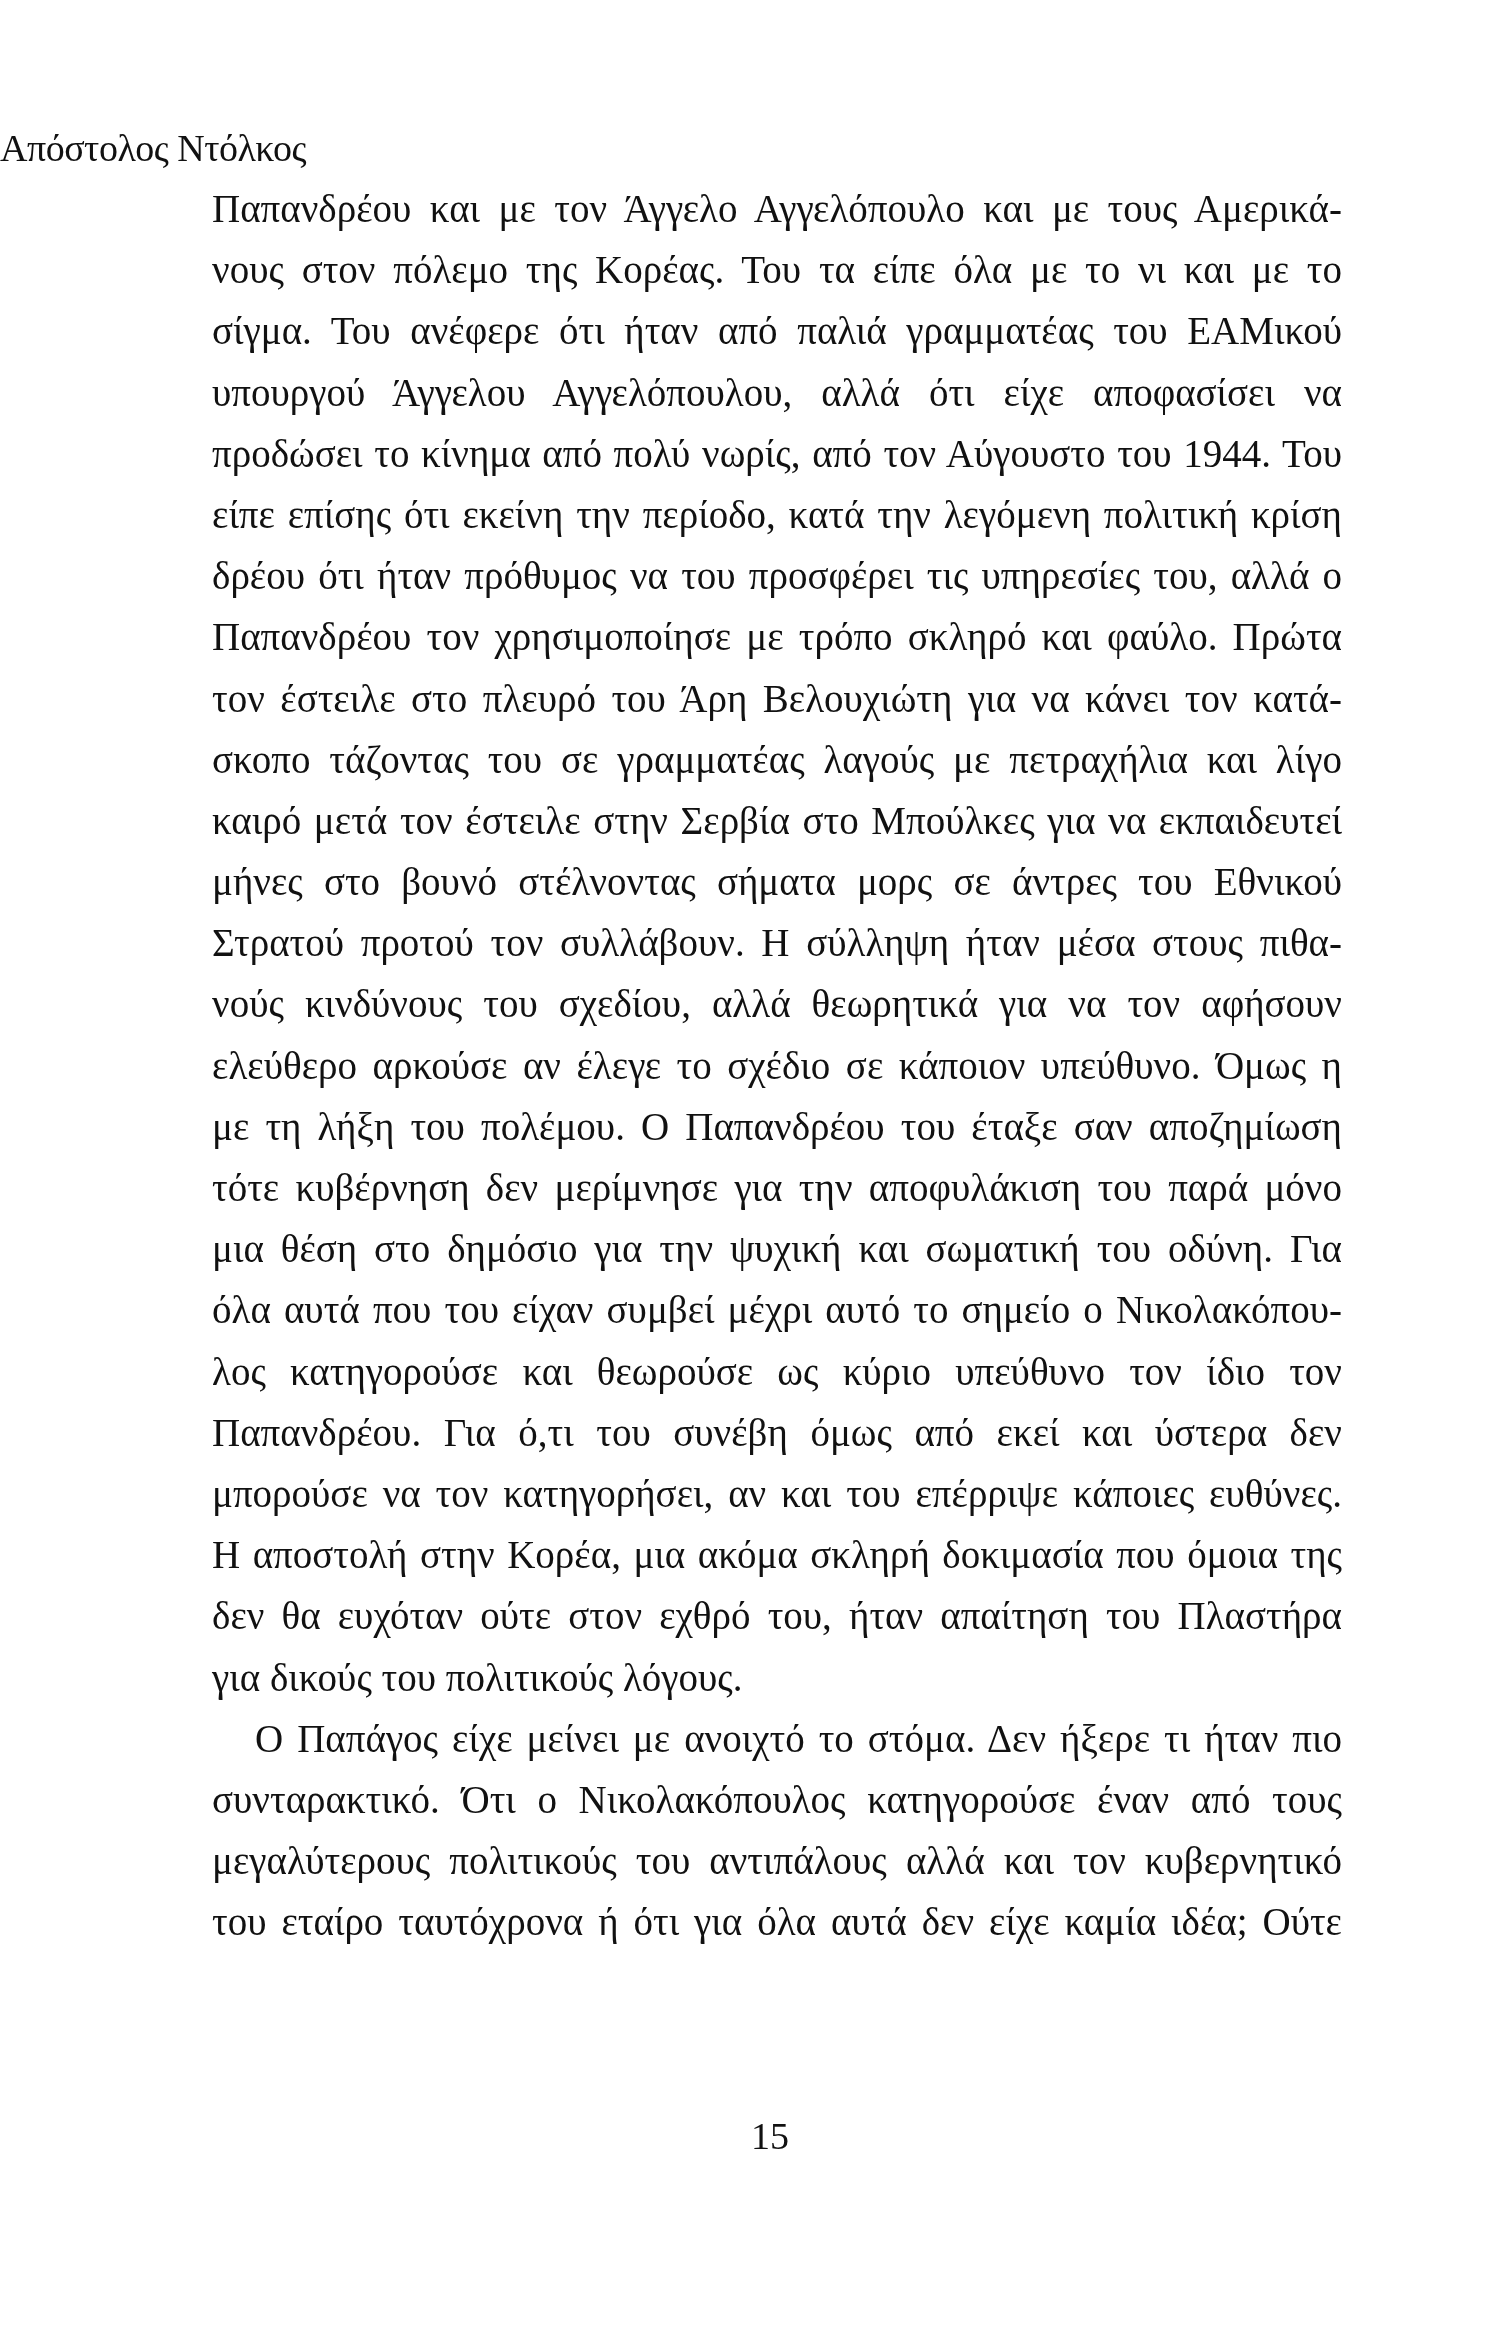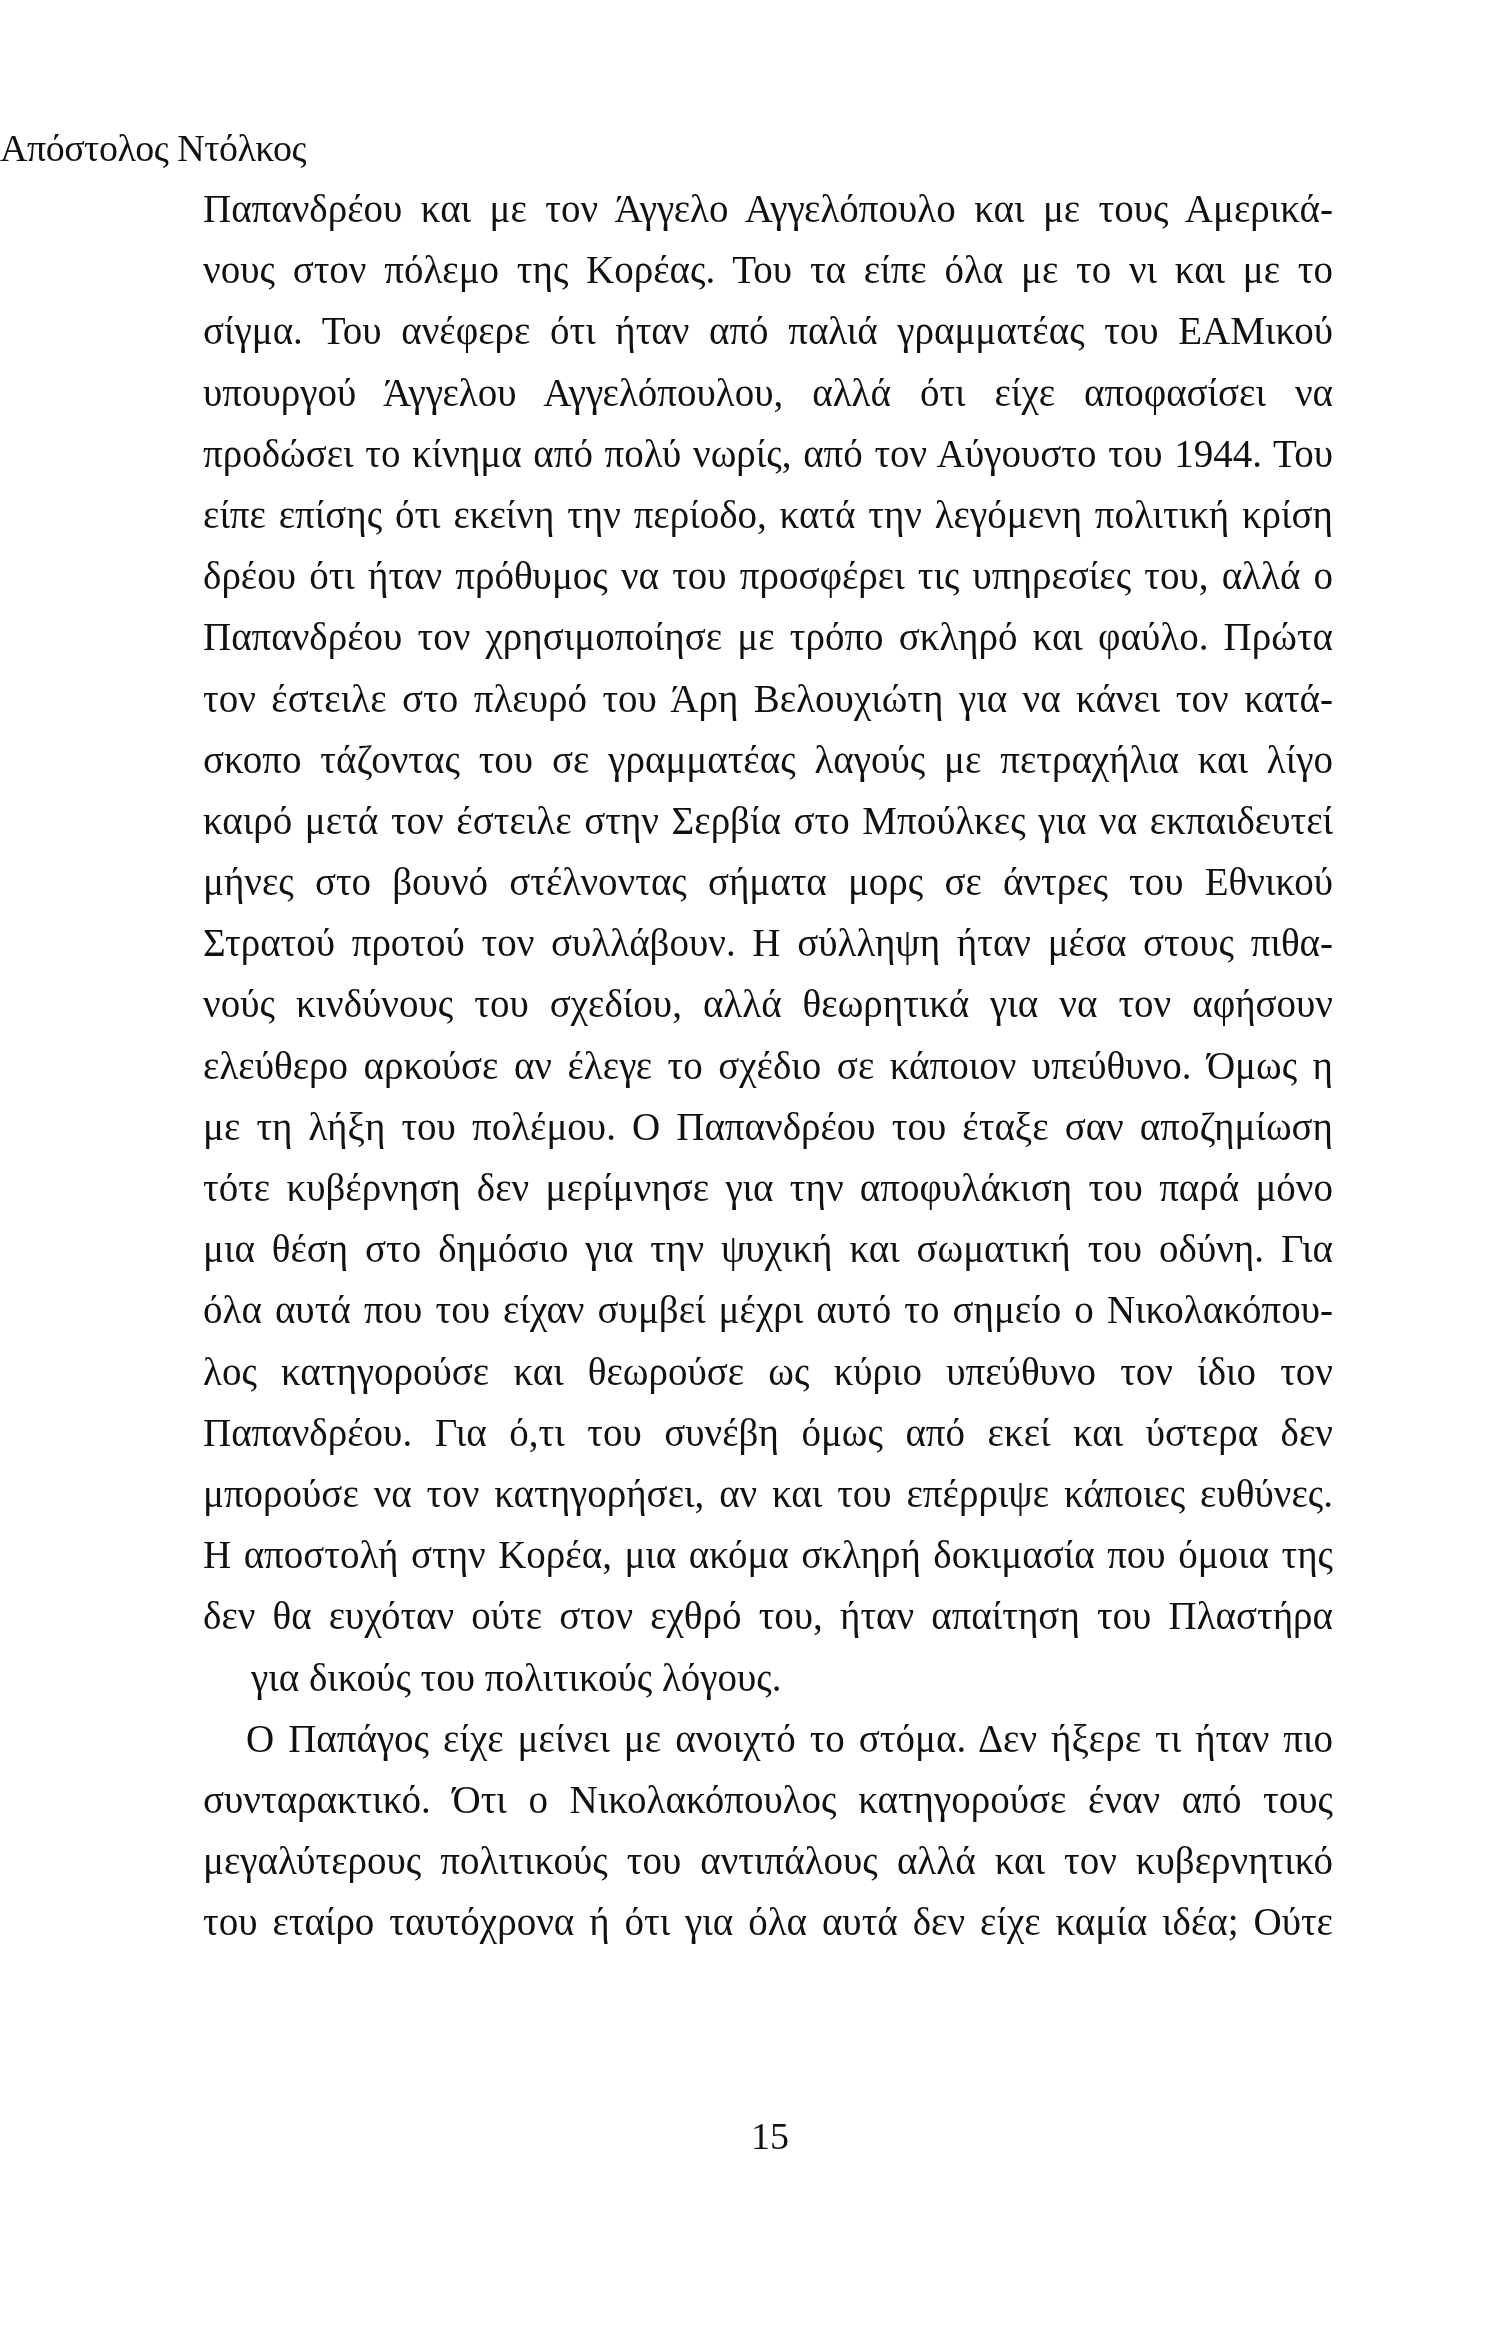--- a/index.html
+++ b/index.html
@@ -20,36 +20,35 @@
       top: 124px;
       left: 0;
       width: 1508px;
       font-size: 38px;
       line-height: 48px;
       letter-spacing: -0.5px;
     }
     .text-block {
       position: absolute;
       top: 178px;
-      left: 203px;
+      left: 212px;
       width: 1130px;
       font-size: 39px;
       line-height: 61.2px;
     }
     .line {
       display: block;
       height: 61.2px;
       white-space: nowrap;
       text-align: justify;
       text-align-last: justify;
     }
     .line.last {
       text-align: center;
       text-align-last: left;
-      margin-left: 48px;
     }
     .line.indent {
       padding-left: 43px;
     }
     .page-number {
       position: absolute;
       top: 2112px;
       left: 16px;
       width: 1508px;
       text-align: center;

